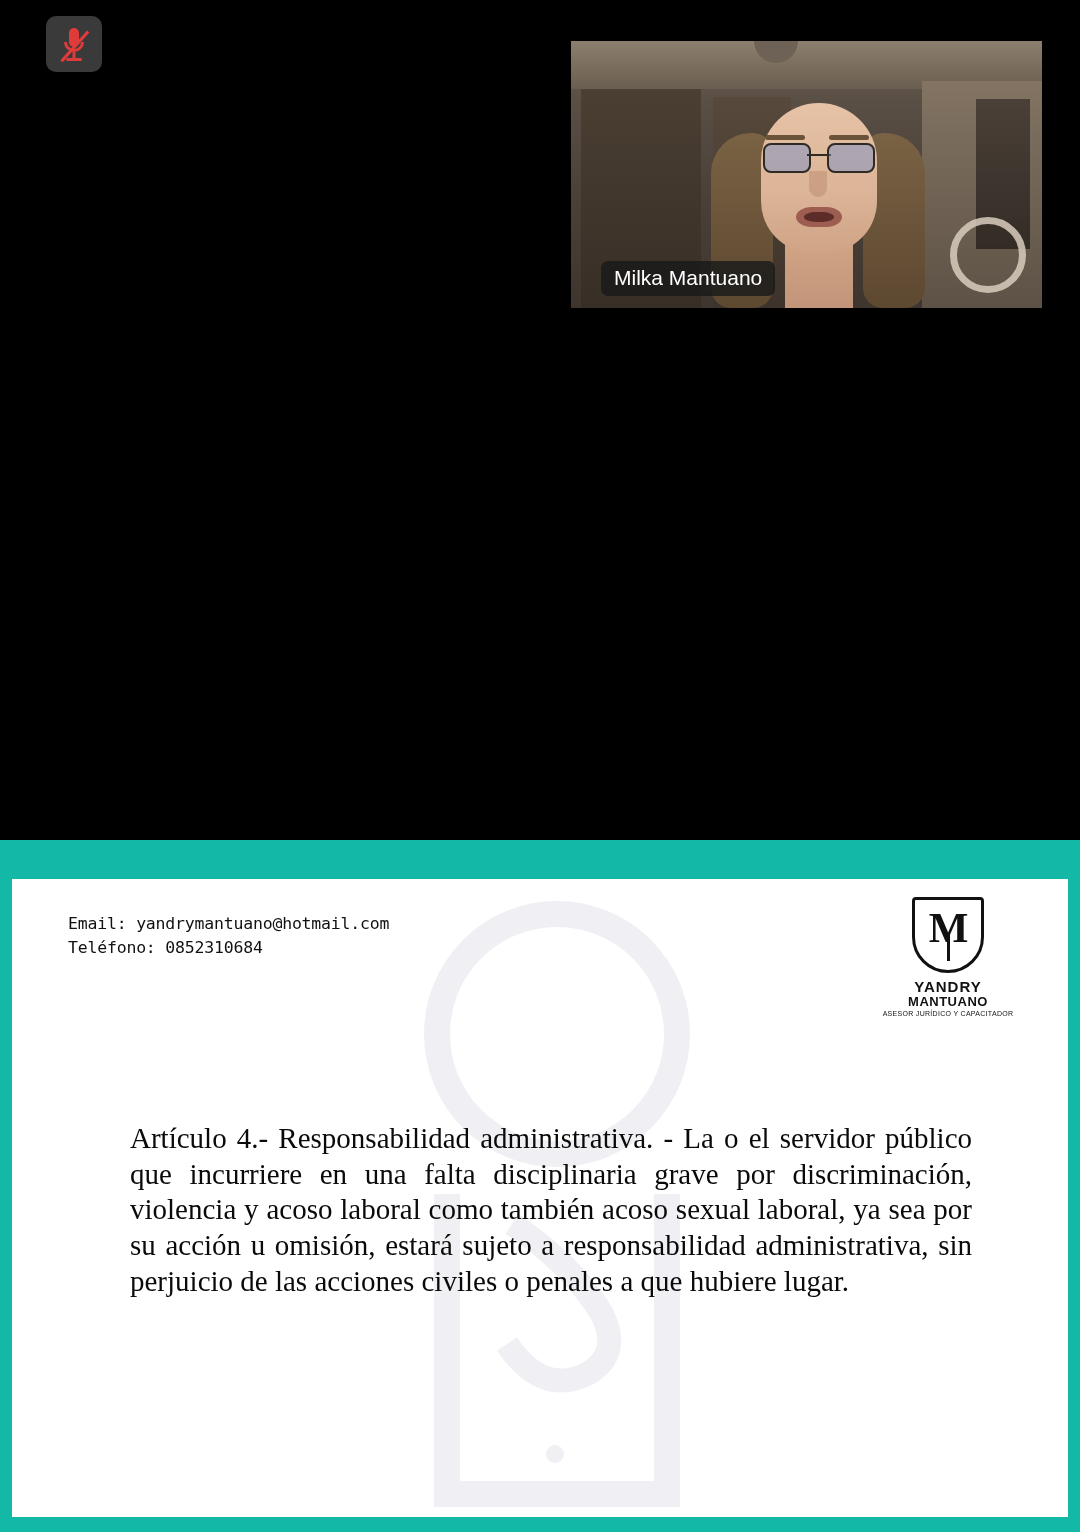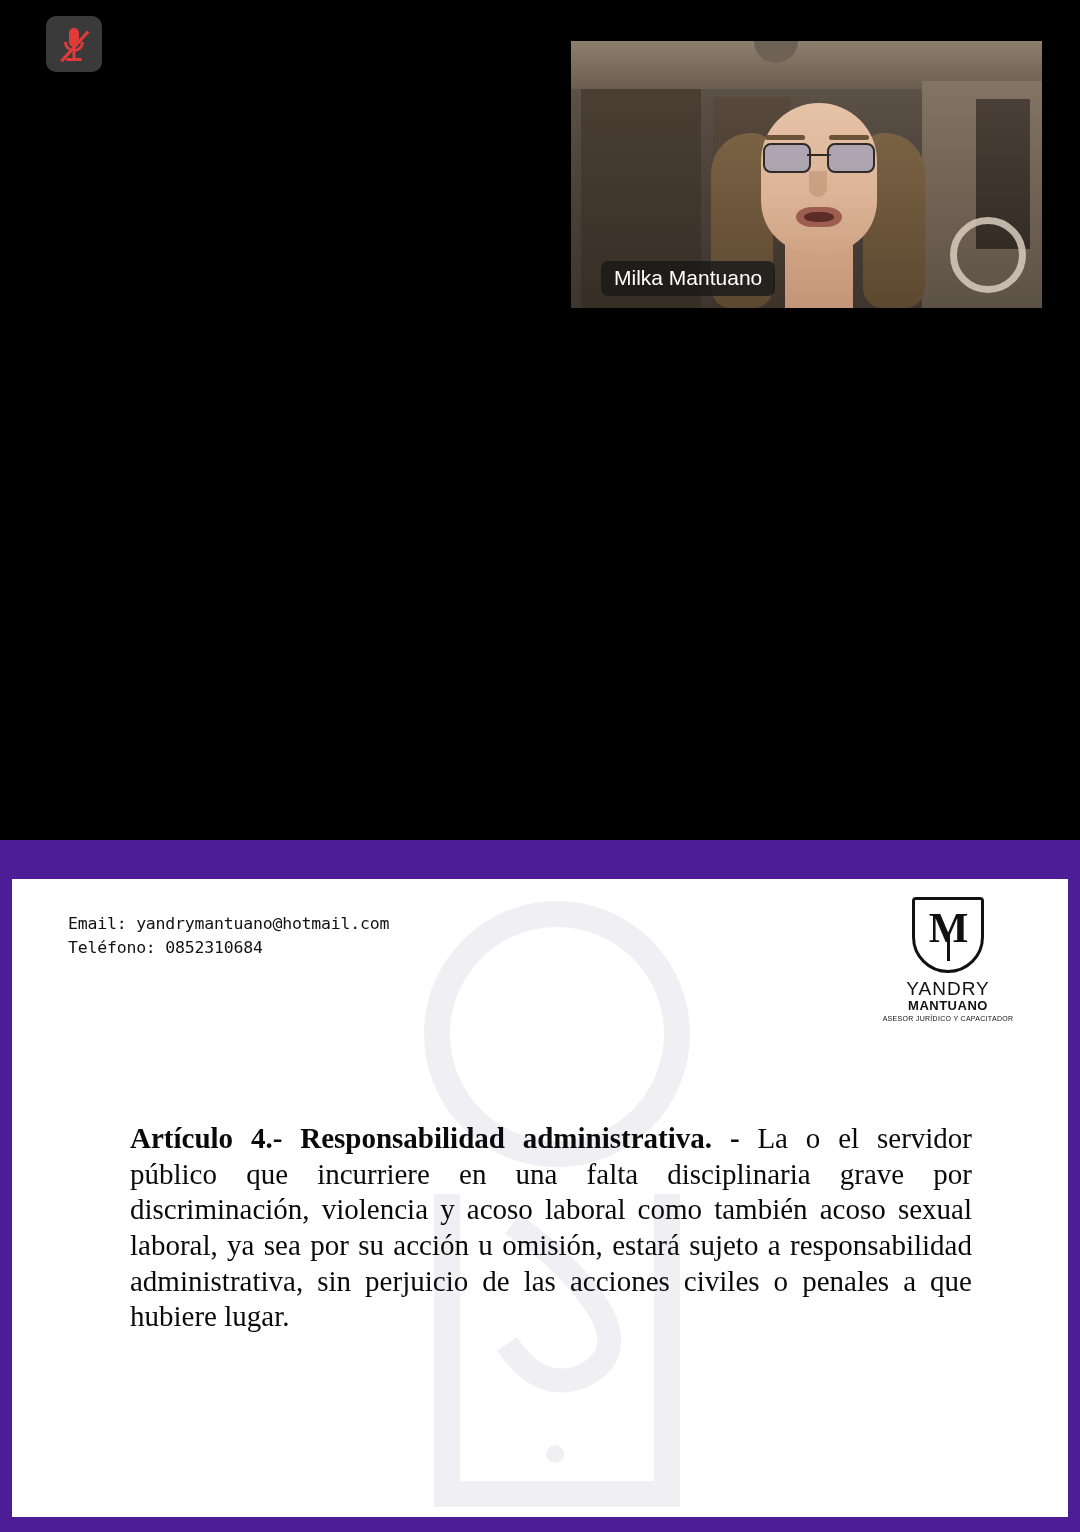--- a/index.html
+++ b/index.html
@@ -197,21 +197,21 @@
     margin-left: 7px;
   }
 
   
   #share-area {
     position: absolute;
     left: 0;
     top: 840px;
     width: 1080px;
     height: 692px;
-    background: #4c1d95;
+    background: #14b8a6;
   }
   #slide {
     position: absolute;
     left: 12px;
     top: 39px;
     width: 1056px;
     height: 638px;
     background: #ffffff;
     overflow: hidden;
   }
@@ -272,22 +272,22 @@
     position: absolute;
     left: 50%;
     margin-left: -1.5px;
     top: 38px;
     width: 3px;
     height: 26px;
     background: #111;
   }
   #logo .name1 {
     margin-top: 6px;
-    font-size: 19px;
-    font-weight: 400;
+    font-size: 15px;
+    font-weight: 700;
     letter-spacing: 1px;
     line-height: 1.05;
   }
   #logo .name2 {
     font-size: 13px;
     font-weight: 700;
     letter-spacing: 0.5px;
     line-height: 1.05;
   }
   #logo .tagline {
@@ -302,21 +302,21 @@
     left: 118px;
     top: 242px;
     width: 842px;
     font-family: "Liberation Serif", serif;
     font-size: 29px;
     line-height: 1.23;
     color: #0a0a0a;
     text-align: justify;
   }
   #slide-body .lead {
-    font-weight: 700;
+    font-weight: 400;
   }
 </style>
 </head>
 <body>
 
 <div id="video-area">
 
   <div id="mic-indicator">
     <span>
       <svg width="34" height="38" viewBox="0 0 34 38">

